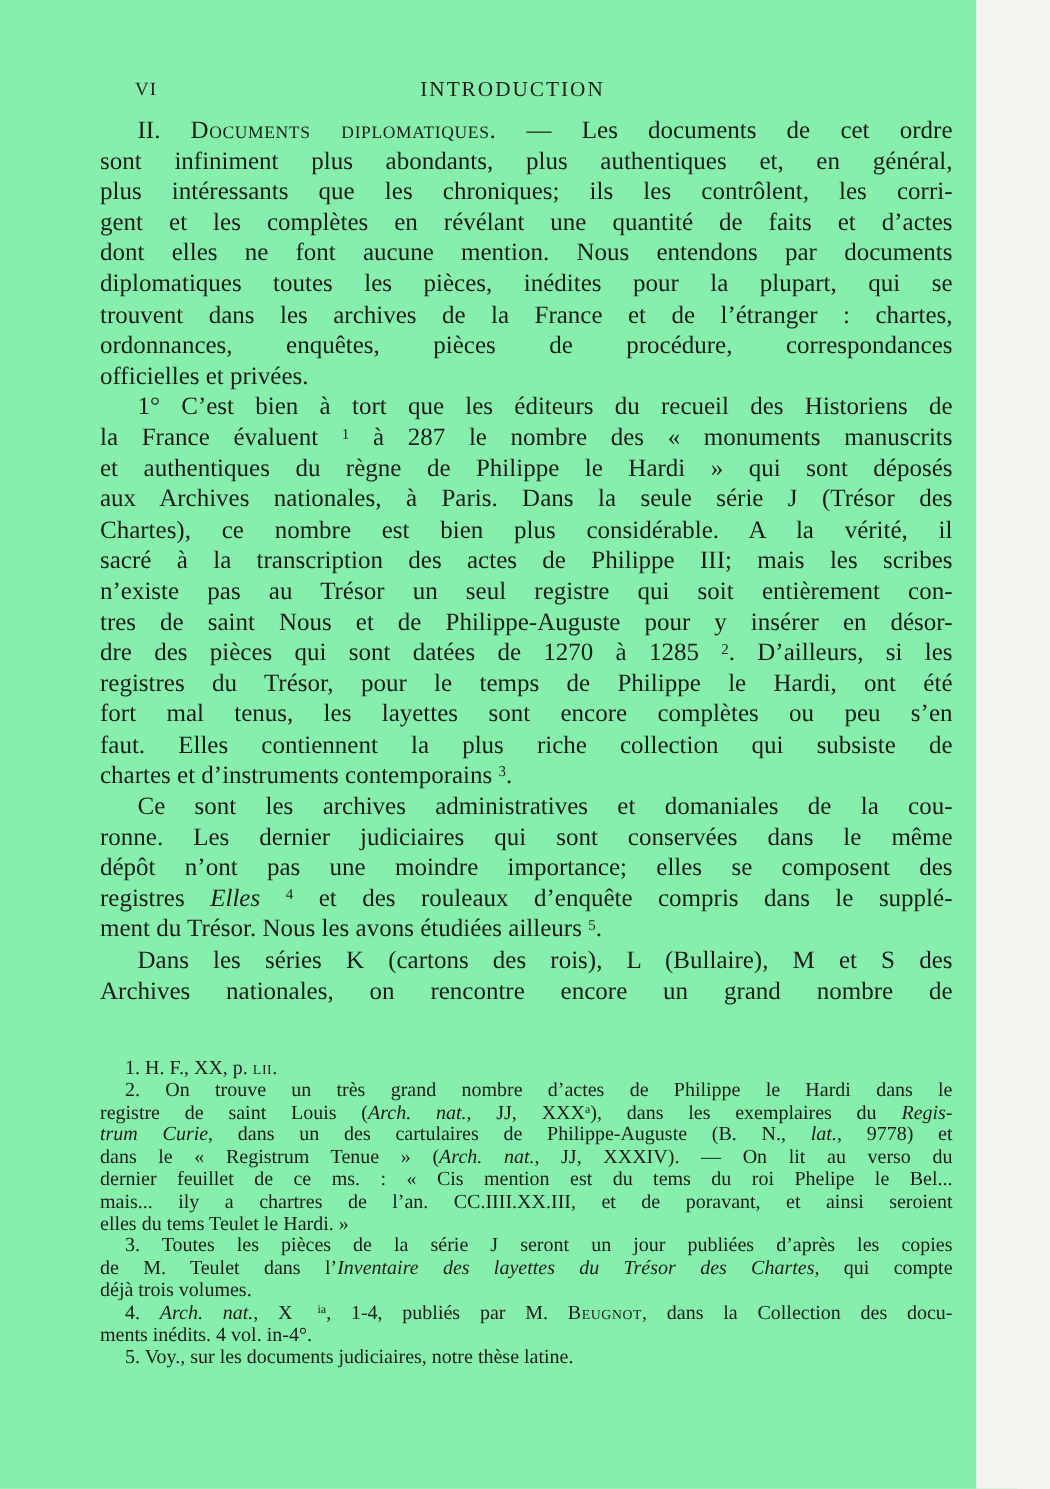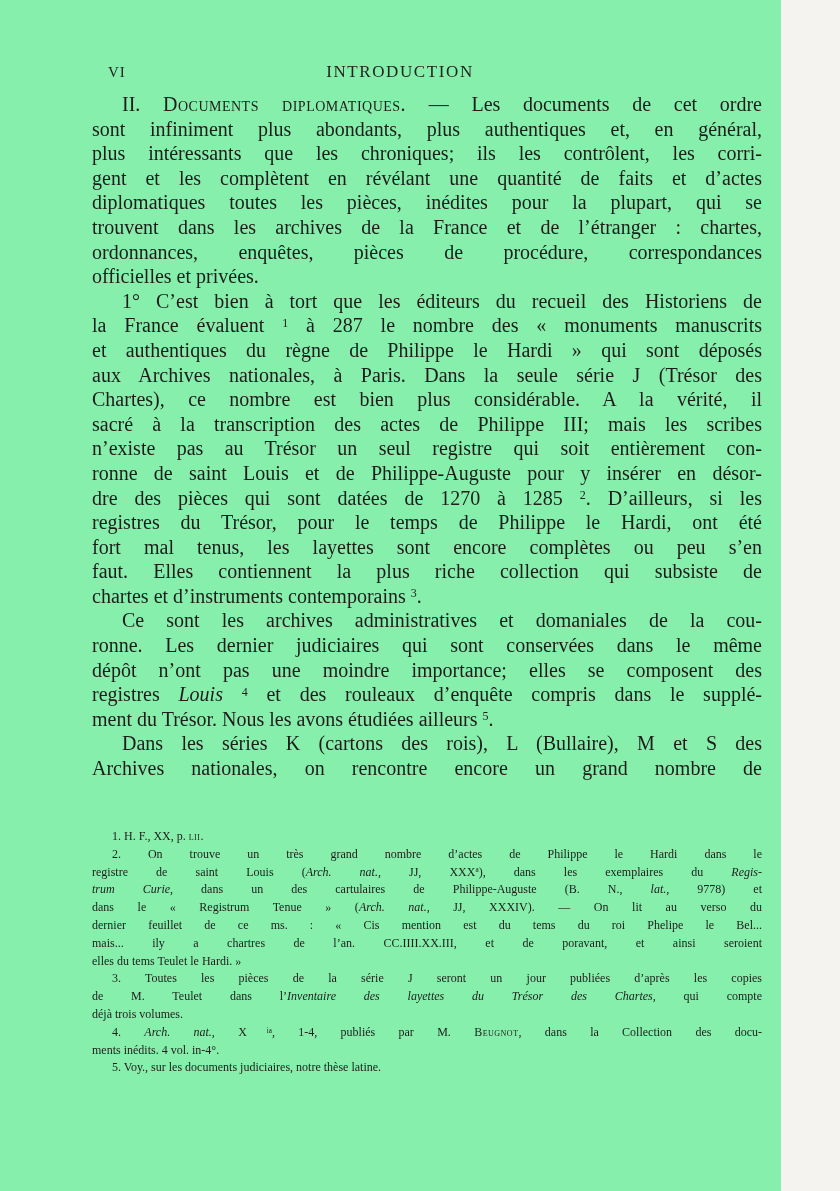--- a/index.html
+++ b/index.html
@@ -13,40 +13,40 @@
     width:781px;height:1191px;
     background:#86efac;
     color:#1e1d1b;
     overflow:hidden;
   }
   .pagehead{
     position:absolute;top:62px;left:0;width:800px;
     text-align:center;
     font-size:17px;letter-spacing:1.6px;
     color:#242320;
+    padding-left:10px;
   }
   .folio{
     position:absolute;top:64px;left:108px;
     font-size:15px;letter-spacing:1px;
     color:#242320;
   }
   .body-text{
     position:absolute;left:80px;top:92px;width:682px;
     font-size:20px;line-height:24.6px;
     text-justify:inter-word;
   }
   .footnotes{
-    position:absolute;left:80px;top:828px;width:682px;
-    font-size:12px;line-height:17.8px;
+    position:absolute;left:80px;top:846px;width:682px;
+    font-size:16px;line-height:17.8px;
     text-justify:inter-word;
   }
   .line{
     text-align:justify;
     text-align-last:justify;
-    margin-left:12px;
   }
   .line.end{ text-align-last:left; }
   .body-text .line.first{ text-indent:30px; }
   .footnotes .line.first{ text-indent:20px; }
   .i{ font-style:italic; }
   .sc{ font-variant:small-caps; letter-spacing:0.5px; }
   .sup{
     display:inline-block;
     font-size:60%;
     position:relative;top:-0.45em;
@@ -58,46 +58,47 @@
 
 <div class="page">
   <span class="folio">VI</span>
   <div class="pagehead">INTRODUCTION</div>
 
   <main class="body-text">
       <div class="para">
         <div class="line first"><span>II. </span><span class="sc">Documents diplomatiques.</span><span> — Les documents de cet ordre</span></div>
         <div class="line"><span>sont infiniment plus abondants, plus authentiques et, en général,</span></div>
         <div class="line"><span>plus intéressants que les chroniques; ils les contrôlent, les corri-</span></div>
-        <div class="line"><span>gent et les complètent en révélant une quantité de faits et d’actes</span></div>
+        <div class="line"><span>gent et les complètes en révélant une quantité de faits et d’actes</span></div>
+        <div class="line"><span>dont elles ne font aucune mention. Nous entendons par documents</span></div>
         <div class="line"><span>diplomatiques toutes les pièces, inédites pour la plupart, qui se</span></div>
         <div class="line"><span>trouvent dans les archives de la France et de l’étranger : chartes,</span></div>
         <div class="line"><span>ordonnances, enquêtes, pièces de procédure, correspondances</span></div>
         <div class="line end"><span>officielles et privées.</span></div>
       </div>
       <div class="para">
         <div class="line first"><span>1° C’est bien à tort que les éditeurs du recueil des Historiens de</span></div>
         <div class="line"><span>la France évaluent </span><span class="sup">1</span><span> à 287 le nombre des « monuments manuscrits</span></div>
         <div class="line"><span>et authentiques du règne de Philippe le Hardi » qui sont déposés</span></div>
         <div class="line"><span>aux Archives nationales, à Paris. Dans la seule série J (Trésor des</span></div>
         <div class="line"><span>Chartes), ce nombre est bien plus considérable. A la vérité, il</span></div>
         <div class="line"><span>sacré à la transcription des actes de Philippe III; mais les scribes</span></div>
         <div class="line"><span>n’existe pas au Trésor un seul registre qui soit entièrement con-</span></div>
-        <div class="line"><span>ronne de saint Louis et de Philippe-Auguste pour y insérer en désor-</span></div>
+        <div class="line"><span>tres de saint Nous et de Philippe-Auguste pour y insérer en désor-</span></div>
         <div class="line"><span>dre des pièces qui sont datées de 1270 à 1285 </span><span class="sup">2</span><span>. D’ailleurs, si les</span></div>
         <div class="line"><span>registres du Trésor, pour le temps de Philippe le Hardi, ont été</span></div>
         <div class="line"><span>fort mal tenus, les layettes sont encore complètes ou peu s’en</span></div>
         <div class="line"><span>faut. Elles contiennent la plus riche collection qui subsiste de</span></div>
         <div class="line end"><span>chartes et d’instruments contemporains </span><span class="sup">3</span><span>.</span></div>
       </div>
       <div class="para">
         <div class="line first"><span>Ce sont les archives administratives et domaniales de la cou-</span></div>
         <div class="line"><span>ronne. Les dernier judiciaires qui sont conservées dans le même</span></div>
         <div class="line"><span>dépôt n’ont pas une moindre importance; elles se composent des</span></div>
-        <div class="line"><span>registres </span><span class="i">Louis</span><span> </span><span class="sup">4</span><span> et des rouleaux d’enquête compris dans le supplé-</span></div>
+        <div class="line"><span>registres </span><span class="i">Elles</span><span> </span><span class="sup">4</span><span> et des rouleaux d’enquête compris dans le supplé-</span></div>
         <div class="line end"><span>ment du Trésor. Nous les avons étudiées ailleurs </span><span class="sup">5</span><span>.</span></div>
       </div>
       <div class="para">
         <div class="line first"><span>Dans les séries K (cartons des rois), L (Bullaire), M et S des</span></div>
         <div class="line"><span>Archives nationales, on rencontre encore un grand nombre de</span></div>
       </div>
     </main>
 
   <section class="footnotes">
       <div class="para">

